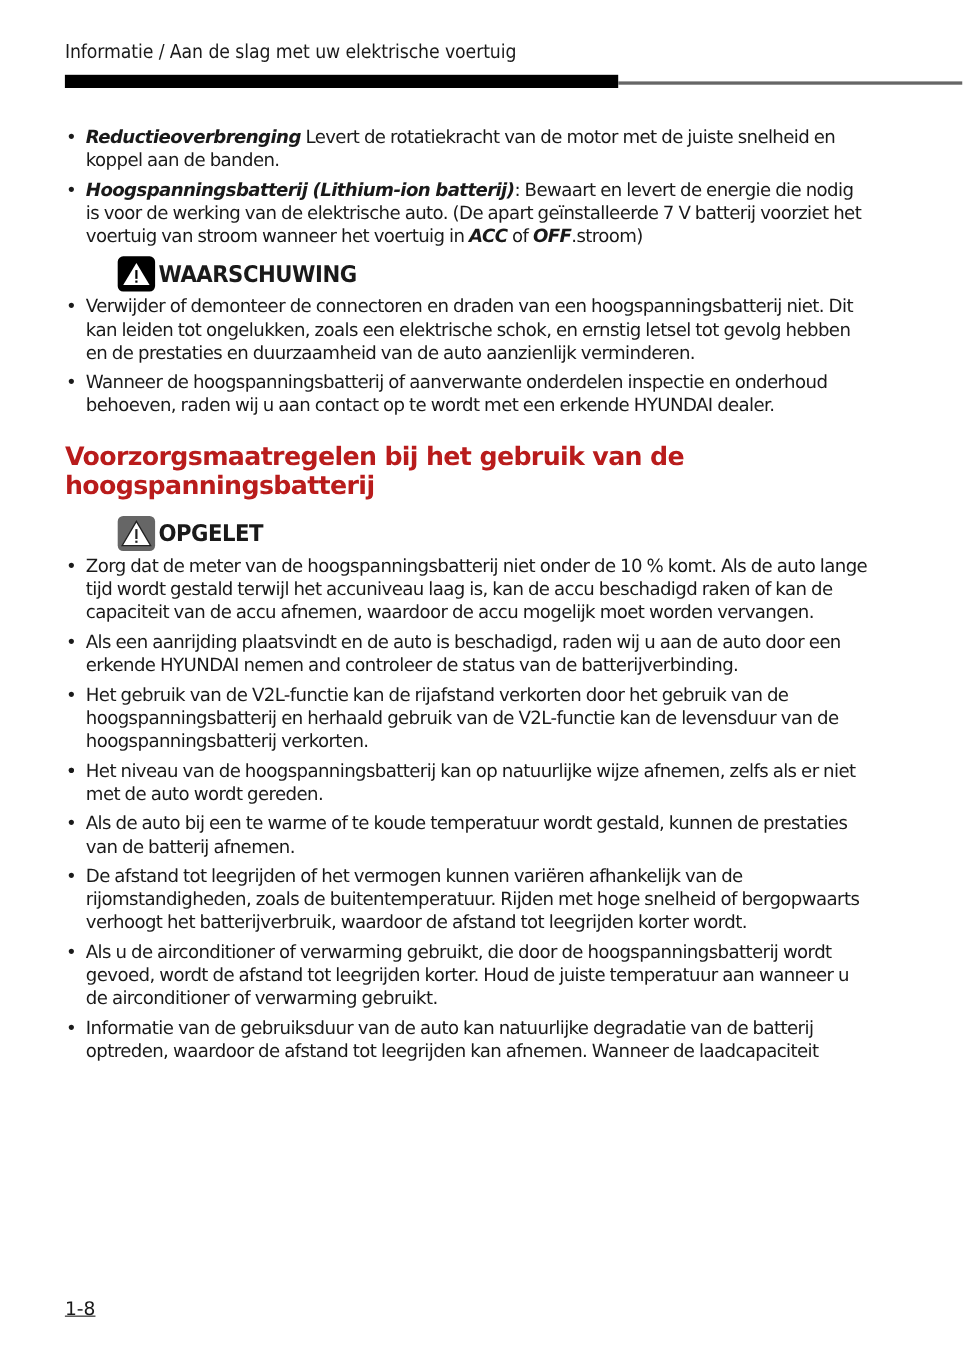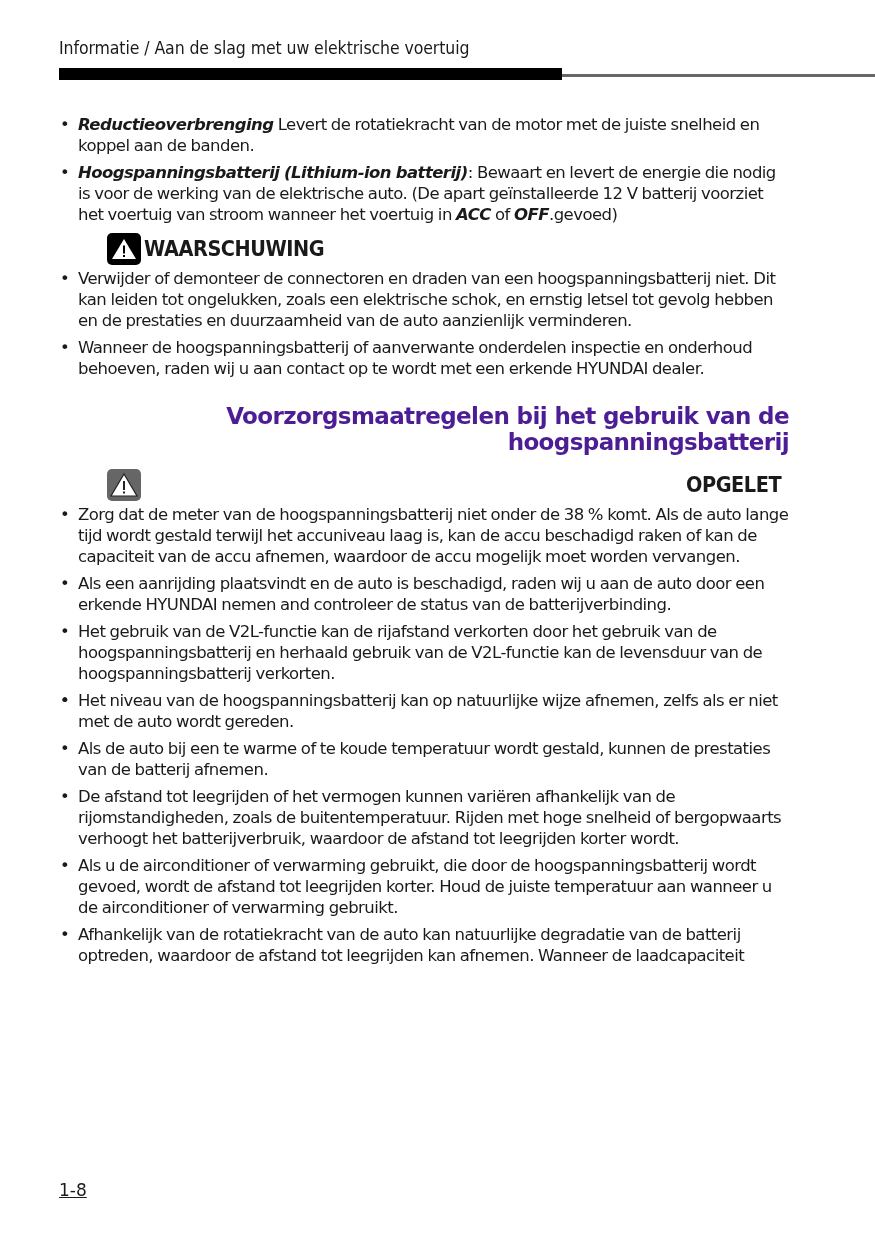--- a/index.html
+++ b/index.html
@@ -44,23 +44,23 @@
       display: flex; align-items: center; justify-content: center;
     }
     .alert-icon.warn { background: #000; }
     .alert-icon.caution { background: #666; }
     .alert-label {
       font-size: 21px; font-weight: bold; margin-left: 3px;
       font-family: "DejaVu Sans", sans-serif; letter-spacing: -0.5px;
       transform: scaleX(0.92); transform-origin: left center;
     }
     .section-title {
-      font-size: 23px; font-weight: bold; color: #4c1d95;
+      font-size: 23px; font-weight: bold; color: #b91c1c;
       line-height: 26px; margin-top: 24px;
-      font-family: "DejaVu Sans", sans-serif; letter-spacing: -0.6px; text-align: right;
+      font-family: "DejaVu Sans", sans-serif; letter-spacing: -0.6px;
     }
     .intro {
       font-size: 16.5px; line-height: 21px; margin-top: 5px;
       font-family: "DejaVu Sans", sans-serif; letter-spacing: -0.55px; word-spacing: -0.5px;
     }
     .page-number {
       position: absolute; left: 59px; top: 1180px; font-size: 17px;
       font-family: "DejaVu Sans", sans-serif;
       text-decoration: underline;
     }
@@ -76,57 +76,57 @@
 
 <div class="content">
 
   <ul class="bullets">
     <li>
       <span class="dot">•</span>
       <b>Reductieoverbrenging</b><span> Levert de rotatiekracht van de motor met de juiste snelheid en koppel aan de banden.</span>
     </li>
     <li>
       <span class="dot">•</span>
-      <b>Hoogspanningsbatterij (Lithium-ion batterij)</b><span>: Bewaart en levert de energie die nodig is voor de werking van de elektrische auto. (De apart geïnstalleerde 12 V batterij voorziet het voertuig van stroom wanneer het voertuig in </span><b>ACC</b><span> of </span><b>OFF</b><span>.gevoed)</span>
+      <b>Hoogspanningsbatterij (Lithium-ion batterij)</b><span>: Bewaart en levert de energie die nodig is voor de werking van de elektrische auto. (De apart geïnstalleerde 7 V batterij voorziet het voertuig van stroom wanneer het voertuig in </span><b>ACC</b><span> of </span><b>OFF</b><span>.stroom)</span>
     </li>
   </ul>
 
   <div class="alert-head" style="margin-top:8px;">
     <span class="alert-icon warn">
       <svg width="26" height="24" viewBox="0 0 26 24">
         <polygon points="13,2 25,22 1,22" fill="#ffffff"></polygon>
         <rect x="12" y="8.5" width="2" height="8" fill="#000"></rect>
         <rect x="12" y="18" width="2" height="2" fill="#000"></rect>
       </svg>
     </span>
     <span class="alert-label">WAARSCHUWING</span>
   </div>
   <ul class="bullets">
     <li><span class="dot">•</span><span>Verwijder of demonteer de connectoren en draden van een hoogspanningsbatterij niet. Dit kan leiden tot ongelukken, zoals een elektrische schok, en ernstig letsel tot gevolg hebben en de prestaties en duurzaamheid van de auto aanzienlijk verminderen.</span></li>
     <li><span class="dot">•</span><span>Wanneer de hoogspanningsbatterij of aanverwante onderdelen inspectie en onderhoud behoeven, raden wij u aan contact op te wordt met een erkende HYUNDAI dealer.</span></li>
   </ul>
 
   <h2 class="section-title">Voorzorgsmaatregelen bij het gebruik van de hoogspanningsbatterij</h2>
 
-  <div class="alert-head" style="margin-top:14px;justify-content:space-between;">
+  <div class="alert-head" style="margin-top:14px;">
     <span class="alert-icon caution">
       <svg width="28" height="26" viewBox="0 0 28 26">
         <polygon points="14,2 27,24 1,24" fill="#ffffff" stroke="#222" stroke-width="1.2"></polygon>
         <rect x="13" y="9" width="2" height="9" fill="#222"></rect>
         <rect x="13" y="19.5" width="2" height="2" fill="#222"></rect>
       </svg>
     </span>
     <span class="alert-label">OPGELET</span>
   </div>
   <ul class="bullets">
-    <li><span class="dot">•</span><span>Zorg dat de meter van de hoogspanningsbatterij niet onder de 38 % komt. Als de auto lange tijd wordt gestald terwijl het accuniveau laag is, kan de accu beschadigd raken of kan de capaciteit van de accu afnemen, waardoor de accu mogelijk moet worden vervangen.</span></li>
+    <li><span class="dot">•</span><span>Zorg dat de meter van de hoogspanningsbatterij niet onder de 10 % komt. Als de auto lange tijd wordt gestald terwijl het accuniveau laag is, kan de accu beschadigd raken of kan de capaciteit van de accu afnemen, waardoor de accu mogelijk moet worden vervangen.</span></li>
     <li><span class="dot">•</span><span>Als een aanrijding plaatsvindt en de auto is beschadigd, raden wij u aan de auto door een erkende HYUNDAI nemen and controleer de status van de batterijverbinding.</span></li>
     <li><span class="dot">•</span><span>Het gebruik van de V2L-functie kan de rijafstand verkorten door het gebruik van de hoogspanningsbatterij en herhaald gebruik van de V2L-functie kan de levensduur van de hoogspanningsbatterij verkorten.</span></li>
     <li><span class="dot">•</span></li>
     <li><span class="dot">•</span><span>Het niveau van de hoogspanningsbatterij kan op natuurlijke wijze afnemen, zelfs als er niet met de auto wordt gereden.</span></li>
     <li><span class="dot">•</span><span>Als de auto bij een te warme of te koude temperatuur wordt gestald, kunnen de prestaties van de batterij afnemen.</span></li>
     <li><span class="dot">•</span><span>De afstand tot leegrijden of het vermogen kunnen variëren afhankelijk van de rijomstandigheden, zoals de buitentemperatuur. Rijden met hoge snelheid of bergopwaarts verhoogt het batterijverbruik, waardoor de afstand tot leegrijden korter wordt.</span></li>
     <li><span class="dot">•</span><span>Als u de airconditioner of verwarming gebruikt, die door de hoogspanningsbatterij wordt gevoed, wordt de afstand tot leegrijden korter. Houd de juiste temperatuur aan wanneer u de airconditioner of verwarming gebruikt.</span></li>
-    <li><span class="dot">•</span><span>Afhankelijk van de rotatiekracht van de auto kan natuurlijke degradatie van de batterij optreden, waardoor de afstand tot leegrijden kan afnemen. Wanneer de laadcapaciteit</span></li>
+    <li><span class="dot">•</span><span>Informatie van de gebruiksduur van de auto kan natuurlijke degradatie van de batterij optreden, waardoor de afstand tot leegrijden kan afnemen. Wanneer de laadcapaciteit</span></li>
   </ul>
 </div>
 
 <div class="page-number">1-8</div>
 
 </body></html>

